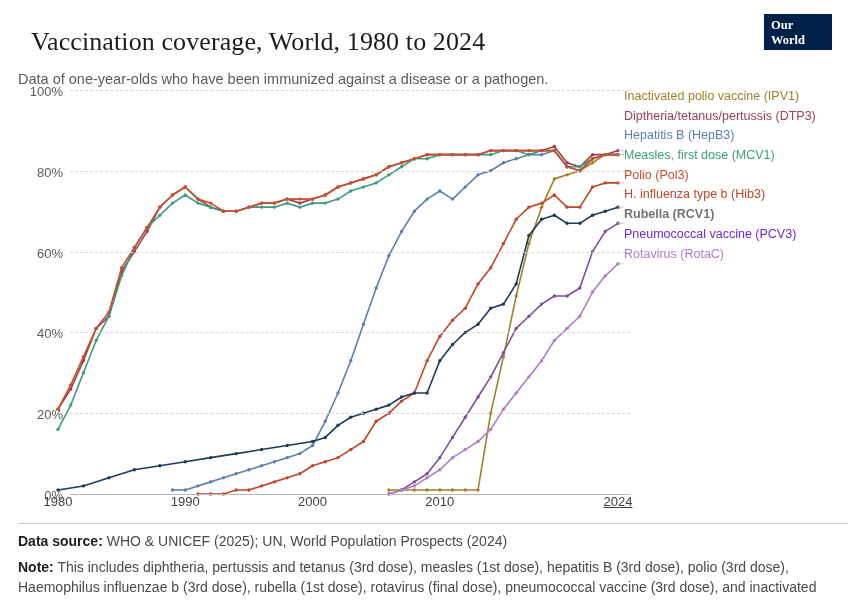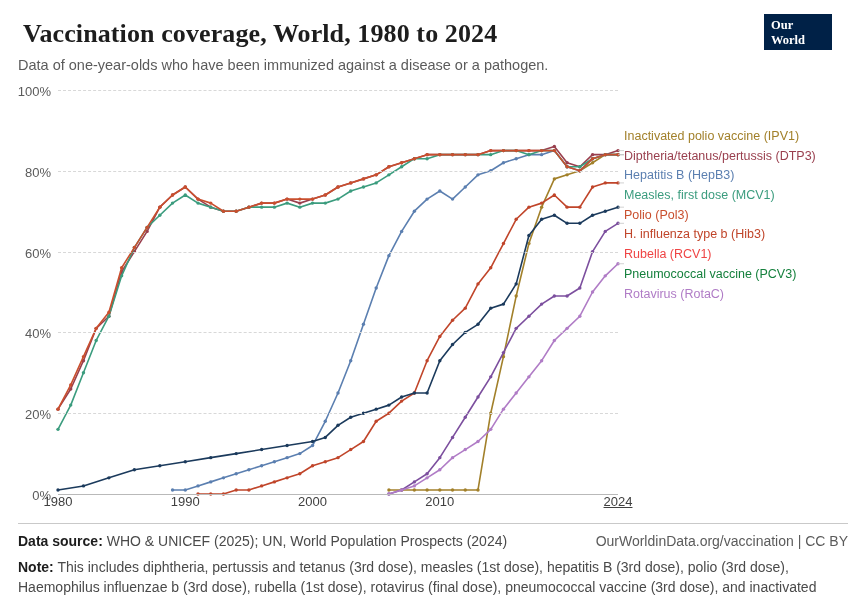--- a/index.html
+++ b/index.html
@@ -17,24 +17,24 @@
   .page {
     position: relative;
     width: 850px;
     height: 600px;
     box-sizing: border-box;
     padding: 14px 18px 0 18px;
   }
   .title {
     font-family: "Liberation Serif", serif;
     font-size: 26px;
-    font-weight: 700;
+    font-weight: 400;
     color: #1d1d1d;
     letter-spacing: 0.1px;
-    margin: 5px;
+    margin: 13px;
     line-height: 1.15;
   }
   .subtitle {
     font-size: 14.5px;
     color: #5b5b5b;
     margin: 7px 0 0 0;
     line-height: 1.3;
   }
   .owid-logo {
     position: absolute;
@@ -63,21 +63,21 @@
   }
   .plot {
     position: absolute;
     left: 58px;
     top: 12px;
     width: 560px;
     height: 404px;
   }
   .gridline {
     position: absolute;
-    left: 0;
+    left: 12px;
     width: 100%;
     height: 0;
     border-top: 1px dashed #d8d8d8;
   }
   .gridline.zero {
     border-top: 1px solid #b9b9b9;
   }
   .ytick {
     position: absolute;
     right: 100%;
@@ -106,21 +106,20 @@
     left: 0; top: 0;
     width: 560px;
     height: 404px;
     overflow: visible;
   }
   .legend {
     position: absolute;
     left: 624px;
     top: 12px;
     width: 226px;
-    margin-top: 40px;
   }
   .legend-item {
     font-size: 12.5px;
     line-height: 1.0;
     margin-bottom: 7.2px;
     white-space: nowrap;
   }
 
   
   .footer {
@@ -503,31 +502,30 @@
         <div class="xtick" style="left: 381.818px;">2010</div>
         <div class="xtick" style="left: 560px; text-decoration: underline;">2024</div>
       </div>
     <div class="legend" id="legend">
         <div class="legend-item" style="color: rgb(162, 128, 42);">Inactivated polio vaccine (IPV1)</div>
         <div class="legend-item" style="color: rgb(153, 63, 78);">Diptheria/tetanus/pertussis (DTP3)</div>
         <div class="legend-item" style="color: rgb(91, 127, 176);">Hepatitis B (HepB3)</div>
         <div class="legend-item" style="color: rgb(59, 156, 126);">Measles, first dose (MCV1)</div>
         <div class="legend-item" style="color: rgb(201, 79, 46);">Polio (Pol3)</div>
         <div class="legend-item" style="color: rgb(192, 69, 42);">H. influenza type b (Hib3)</div>
-        <div class="legend-item" style="color: #ef4444;">Rubella (RCV1)</div>
-        <div class="legend-item" style="color: #15803d;">Pneumococcal vaccine (PCV3)</div>
+        <div class="legend-item" style="color: #737373; font-weight: bold;">Rubella (RCV1)</div>
+        <div class="legend-item" style="color: #6d28d9;">Pneumococcal vaccine (PCV3)</div>
         <div class="legend-item" style="color: rgb(176, 124, 198);">Rotavirus (RotaC)</div>
       </div>
   </div>
 
   <div class="footer">
     <div class="footer-row1">
       <div>
         <b>Data source:</b><span> WHO &amp; UNICEF (2025); UN, World Population Prospects (2024)</span>
       </div>
-      <div class="src-right">OurWorldinData.org/vaccination | CC BY</div>
     </div>
     <div class="note">
       <b>Note:</b><span> This includes diphtheria, pertussis and tetanus (3rd dose), measles (1st dose), hepatitis B (3rd dose), polio (3rd dose), Haemophilus influenzae b (3rd dose), rubella (1st dose), rotavirus (final dose), pneumococcal vaccine (3rd dose), and inactivated polio (first dose).</span>
     </div>
   </div>
 
 </div>
 
 </body></html>

